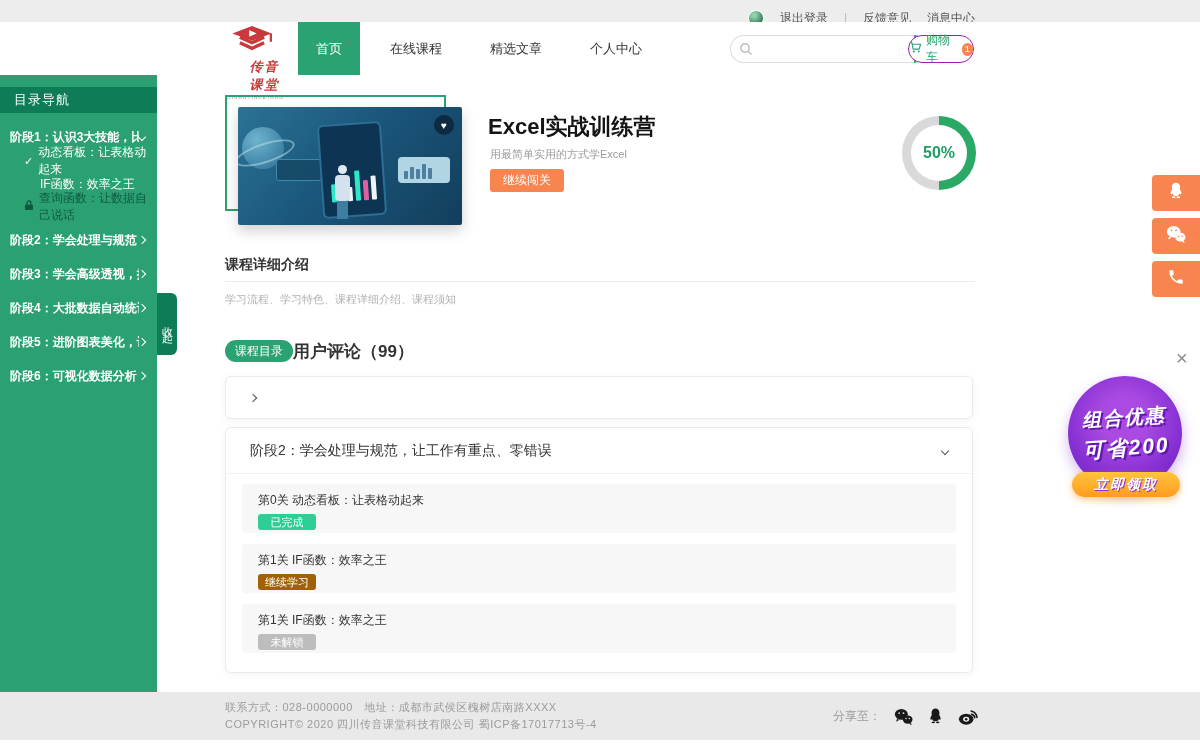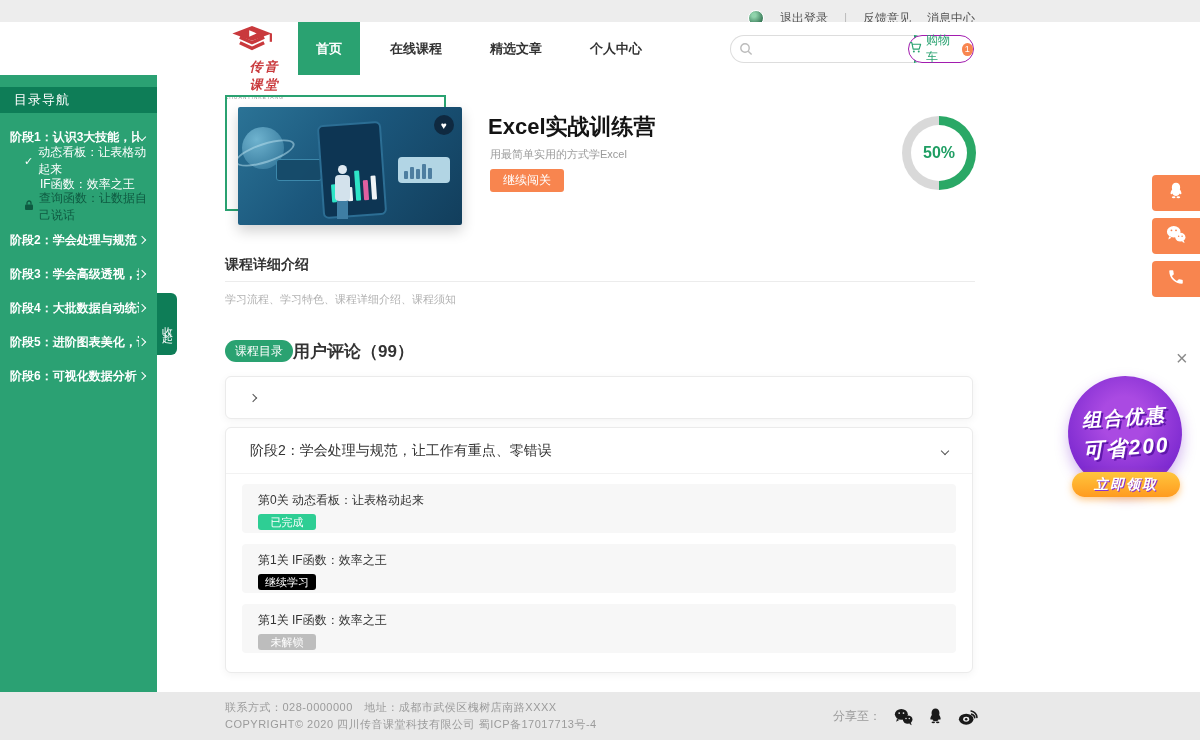--- a/index.html
+++ b/index.html
@@ -15,21 +15,21 @@
   .topbar .tb-link { cursor:pointer; }
   .topbar .tb-div { color:#bbb; }
 
   
   .navbar { position:absolute; top:22px; left:0; width:1200px; height:53px; background:#fff; }
   .logo { position:absolute; left:220px; top:3px; width:64px; text-align:center; }
   .logo-title { font-size:13px; font-weight:bold; color:#c9393c; letter-spacing:2px; font-style:italic; margin-top:1px;margin-left:25px; }
   .logo-sub { font-size:6px; color:#9a9a9a; letter-spacing:1px; transform:scale(.85); }
   .nav-items { position:absolute; left:298px; top:0; height:53px; display:flex; }
   .nav-item { height:53px; display:flex; align-items:center; padding:8px 18px; margin-right:12px;
-              font-size:13px; color:#333; cursor:pointer;font-weight:bold; }
+              font-size:13px; color:#333; cursor:pointer; }
   .nav-item.active { background:#2aa271; color:#fff; }
 
   .search { position:absolute; left:730px; top:13px; width:167px; height:28px; display:flex; }
   .search-input { flex:1; border:1px solid #ddd; border-right:none; border-radius:14px 0 0 14px;
                   padding-left:28px; font-size:12px; color:#333; outline:none; background:#fff; }
   .search-icon { position:absolute; left:9px; top:7px; }
   .search-btn { width:62px; background:#2aa271; color:#fff; border:none; border-radius:0 14px 14px 0;
                 font-size:12px; cursor:pointer; }
   .cart-btn { position:absolute; left:908px; top:13px; width:66px; height:28px; background:#fff;
               border:1px solid #a21caf; border-radius:14px; color:#2aa271; font-size:12px;
@@ -113,21 +113,21 @@
             padding:0 24px; font-size:14px; color:#333; cursor:pointer; }
   .acc-card2 { top:427px; height:246px; overflow:hidden; }
   .acc2-header { height:46px; display:flex; align-items:center; justify-content:space-between;
             padding:0 24px; font-size:14px; color:#333; border-bottom:1px solid #f2f2f2; cursor:pointer; }
   .acc-chev { color:#555; }
   .lesson { height:49px; margin:10px 16px 11px; background:#f7f7f7; border-radius:4px; padding:8px 16px 0; }
   .lesson-title { font-size:12px; color:#333; }
   .badge { display:inline-block; margin-top:5px; width:58px; height:16px; line-height:16px;
             text-align:center; border-radius:3px; font-size:11px; color:#fff; cursor:pointer; }
   .badge.done { background:#2ece94; }
-  .badge.progress { background:#000000; }
+  .badge.progress { background:#a16207; }
   .badge.locked { background:#bdbdbd; }
 
   
   .float-btns { position:absolute; right:0; top:175px; display:flex; flex-direction:column; gap:7px; }
   .float-btn { width:48px; height:36px; background:#f8854f; border-radius:4px 0 0 4px;
             display:flex; align-items:center; justify-content:center; cursor:pointer; }
 
   
   .promo-close { position:absolute; left:1176px; top:348px; font-size:20px; color:#8a8a8a; cursor:pointer; line-height:1; }
   .promo-circle { position:absolute; left:1068px; top:376px; width:114px; height:114px; border-radius:50%;

